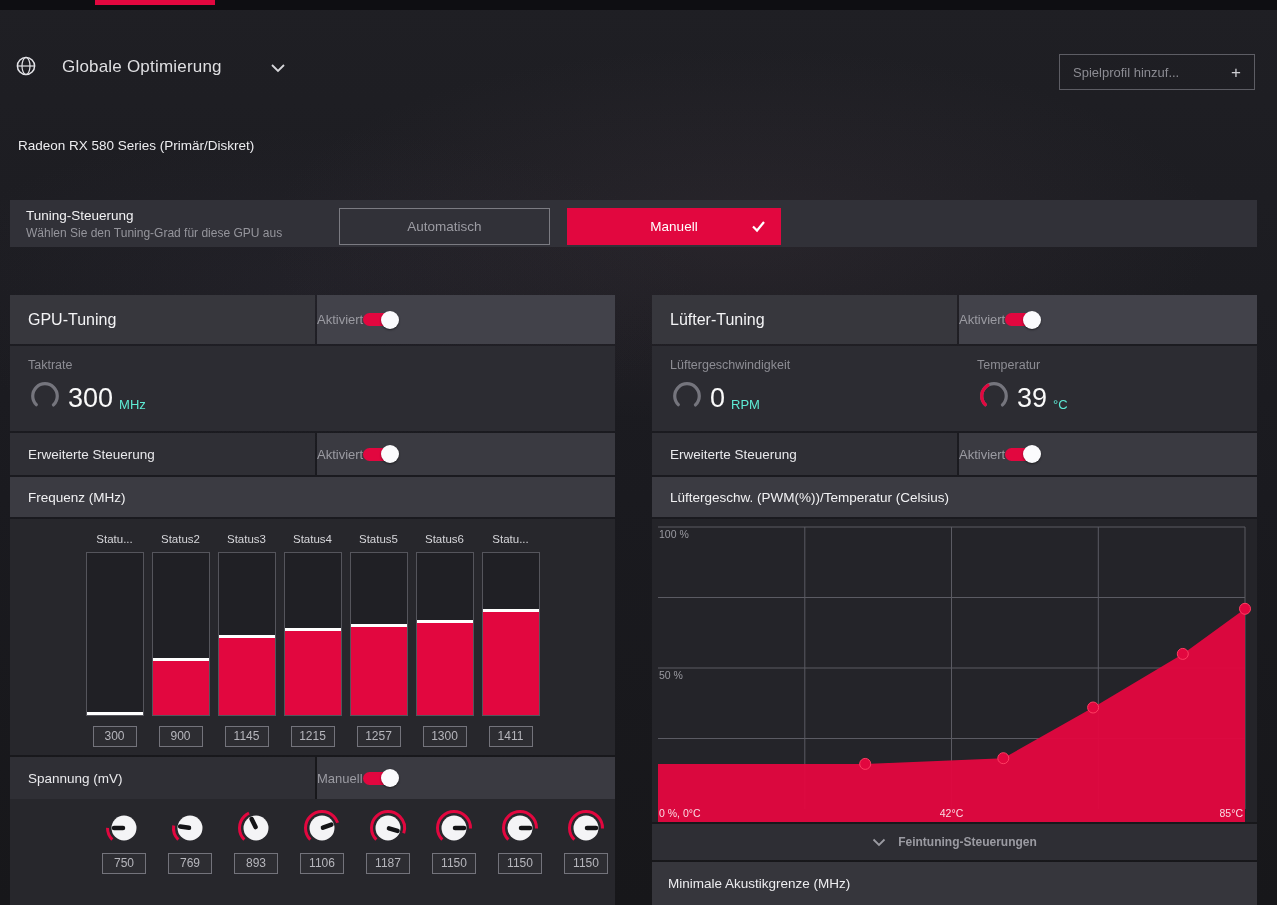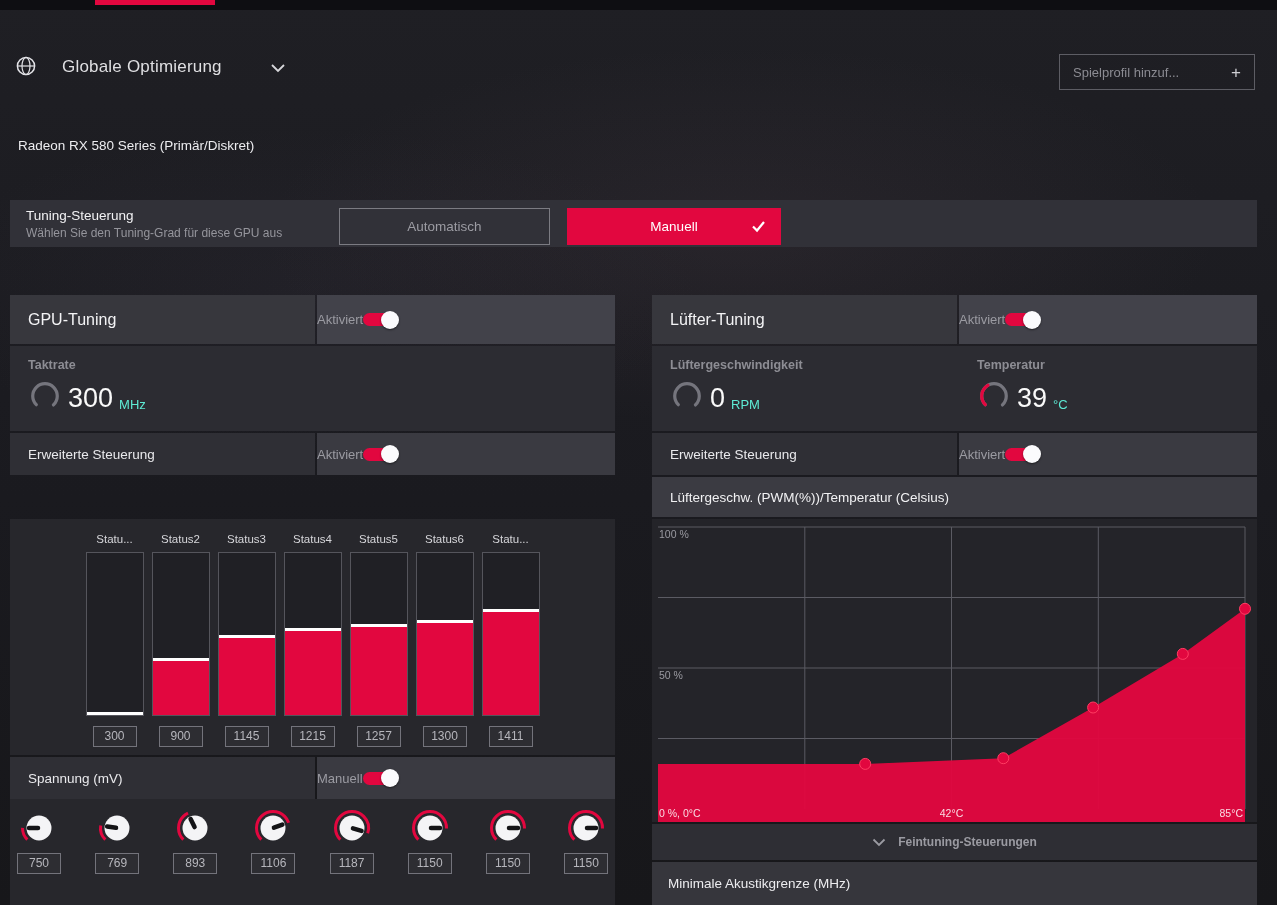--- a/index.html
+++ b/index.html
@@ -46,36 +46,36 @@
   .status-cell{display:flex;align-items:center;padding:0 0}
   .status-label{font-size:13px;color:#9b9ba2}
   .adv-row{height:42px}
   .adv-row .cellL{background:#2f2f35;display:flex;align-items:center;padding-left:18px;font-size:13.5px;color:#e9e9ec}
   .adv-row .cellR{background:#3a3a41}
   .toggle{position:relative;width:35px;height:13px;border-radius:7px;background:#e2073f;cursor:pointer;flex:none}
   .toggle::after{content:"";position:absolute;top:-2.5px;right:-1px;width:18px;height:18px;border-radius:50%;
     background:#fbfbfd;box-shadow:0 1px 2px rgba(0,0,0,.5)}
   .gauge-row{top:51px;height:85px;background:#2c2c32}
   .gauge-block{position:absolute;top:0;height:100%}
-  .g-label{position:absolute;left:18px;top:12px;font-size:12.5px;font-weight:bold;color:#8d8d94}
+  .g-label{position:absolute;left:18px;top:12px;font-size:12.5px;font-weight:normal;color:#8d8d94}
   .g-line{position:absolute;left:18px;top:33px;display:flex;align-items:center}
   .g-value{font-size:27px;color:#fafafa;margin-left:6px}
   .g-unit{font-size:13px;color:#5eead4;margin-left:6px;align-self:flex-end;margin-bottom:5px}
   .gauges-split .cellL,.gauges-split .cellR{background:#2c2c32}
   .sect-row{top:182px;height:40px;background:#3b3b42;display:flex;align-items:center;padding-left:18px;
     font-size:13.5px;color:#f1f1f3}
   .freq-chart{top:224px;height:236px;background:#27272c;display:flex;justify-content:center;gap:8px;padding-top:9px}
   .freq-col{width:58px;display:flex;flex-direction:column;align-items:center}
   .col-label{height:24px;line-height:22px;font-size:11.5px;color:#d6d6da;white-space:nowrap}
   .bar{width:58px;height:164px;background:#202025;border:1px solid #55555c;position:relative;cursor:ns-resize}
   .bar-fill{position:absolute;left:0;right:0;bottom:0;background:#e2073f;border-top:3px solid #ffffff}
   .val-box{margin-top:10px;width:44px;height:21px;line-height:19px;text-align:center;border:1px solid #73737b;
     color:#b6b6bc;font-size:12px;background:rgba(255,255,255,.03);cursor:text}
   .volt-row{top:462px}
-  .knob-row{top:504px;height:106px;background:#27272c;display:flex;justify-content:space-between;gap:16px;padding-top:7px}
+  .knob-row{top:504px;height:106px;background:#27272c;display:flex;justify-content:flex-end;gap:8px;padding-top:7px}
   .knob-col{width:58px;display:flex;flex-direction:column;align-items:center}
   .knob{width:44px;height:44px;display:flex;align-items:center;justify-content:center;cursor:pointer}
   .knob-col .val-box{margin-top:3px}
   .fan-chart{top:224px;height:303px;background:#242429}
   .fan-chart svg{position:absolute;left:0;top:0}
   .gl{stroke:#5b5b63;stroke-width:1}
   .al{fill:#9a9aa1;font-size:10.5px}
   .axl{fill:rgba(255,255,255,.85);font-size:10.5px}
   .fine-row{top:529px;height:36px;background:#2e2e34;display:flex;align-items:center;justify-content:center;
     gap:12px;color:#9b9ba2;font-size:12px;font-weight:bold;cursor:pointer}
@@ -156,20 +156,23 @@
     <div class="row adv-row" style="top:138px">
       <div class="cellL">
         <span>Erweiterte Steuerung</span>
       </div>
       <div class="cellR status-cell">
         <span class="status-label">Aktiviert</span>
         <div class="toggle"></div>
       </div>
     </div>
 
+    <div class="row sect-row">
+      <span>Frequenz (MHz)</span>
+    </div>
 
     <div class="row freq-chart" id="freq-chart">
         <div class="freq-col">
           <div class="col-label">Statu...</div>
           <div class="bar">
             <div class="bar-fill" style="height:0.0%"></div>
           </div>
           <div class="val-box">300</div>
         </div>
         <div class="freq-col">

